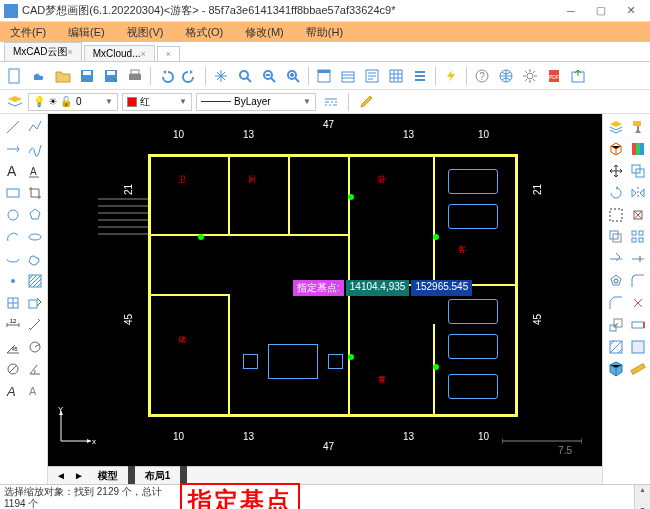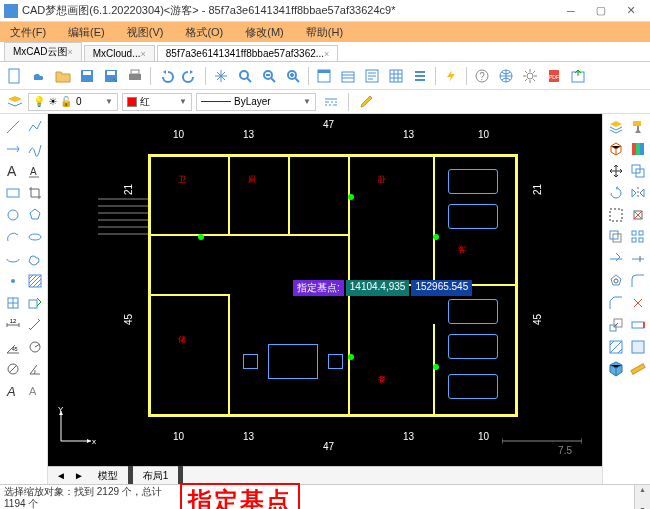--- a/index.html
+++ b/index.html
@@ -39,27 +39,27 @@
 .canvas { flex: 1; background: #000; position: relative; overflow: hidden; }
 .floorplan { position: absolute; left: 100px; top: 20px; width: 370px; height: 290px; }
 .wall { position: absolute; background: #ffff66; }
 .dim-text { position: absolute; color: #fff; font-size: 10px; }
 .red-text { position: absolute; color: #f00; font-size: 8px; }
 .green-dot { position: absolute; width: 6px; height: 6px; background: #0f0; border-radius: 50%; }
 .furn { position: absolute; border: 1px solid #5af; }
 
 .coord-tip { position: absolute; display: flex; gap: 2px; font-size: 10px; }
 .coord-box { padding: 1px 4px; color: #fff; }
-.coord-box.label { background: #6d28d9; }
+.coord-box.label { background: #d946ef; }
 .coord-box.x { background: #0f766e; }
 .coord-box.y { background: #1040a0; }
 
 .ucs { position: absolute; left: 8px; bottom: 20px; }
 .bottomtabs { height: 18px; background: #f5f5f5; display: flex; align-items: center; padding: 0 4px; font-size: 10px; border-top: 1px solid #ccc; }
-.bt-tab { padding: 12px 10px; border-right: 5px solid #404040; cursor: pointer; }
+.bt-tab { padding: 12px 10px; border-right: 7px solid #404040; cursor: pointer; font-weight: bold; }
 
 .cmdarea { height: 30px; background: #fff; display: flex; align-items: stretch; border-top: 1px solid #ccc; position: relative; }
 .cmdarea-left { flex: 0 0 180px; padding: 1px 4px; font-size: 10px; color: #333; line-height: 12px; overflow: hidden; }
 .cmdarea-ann { position: absolute; left: 180px; top: -2px; color: #ff0000; font-size: 24px; font-weight: bold; letter-spacing: 2px; border: 2px solid #ff0000; padding: 0 6px; background: rgba(255,255,255,0.6); }
 .cmd-scroll { width: 16px; background: #eee; display: flex; flex-direction: column; justify-content: space-between; align-items: center; border-left: 1px solid #ccc; margin-left: auto; }
 .cmd-scroll span { font-size: 8px; color: #666; cursor: pointer; }
 
 svg { display: block; }
 </style>
 </head>
@@ -87,21 +87,20 @@
 <div class="tabstrip" id="tabstrip">
     <div class="tab">
       <span>MxCAD云图</span>
       <span class="x">×</span>
     </div>
     <div class="tab">
       <span>MxCloud...</span>
       <span class="x">×</span>
     </div>
     <div class="tab active">
-      <span>85f7a3e6141341ff8bbae57af3362...</span>
       <span class="x">×</span>
     </div>
   </div>
 
 <div class="toolbar1">
   <div class="tb-btn">
       <svg width="16" height="16">
         <rect x="2" y="1" width="10" height="14" fill="#fff" stroke="#4a90d9"></rect>
       </svg>
     </div>

